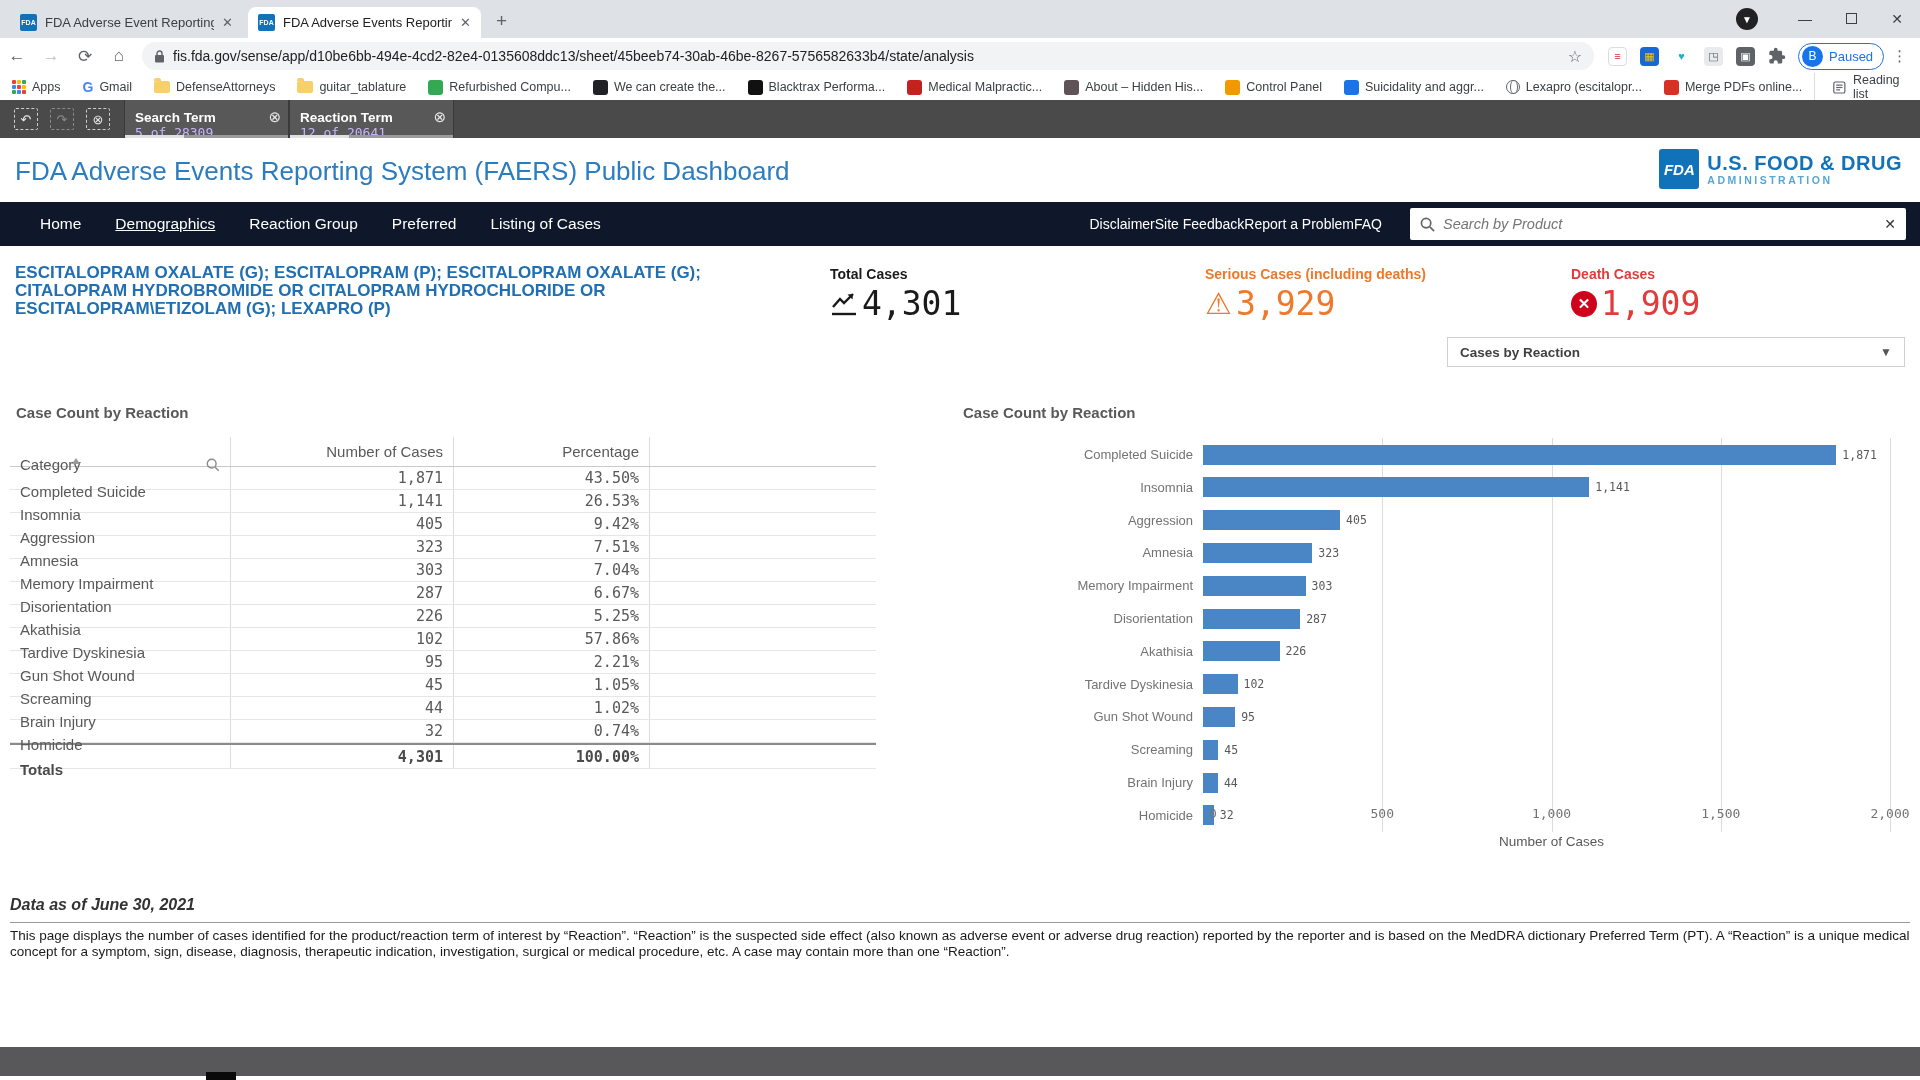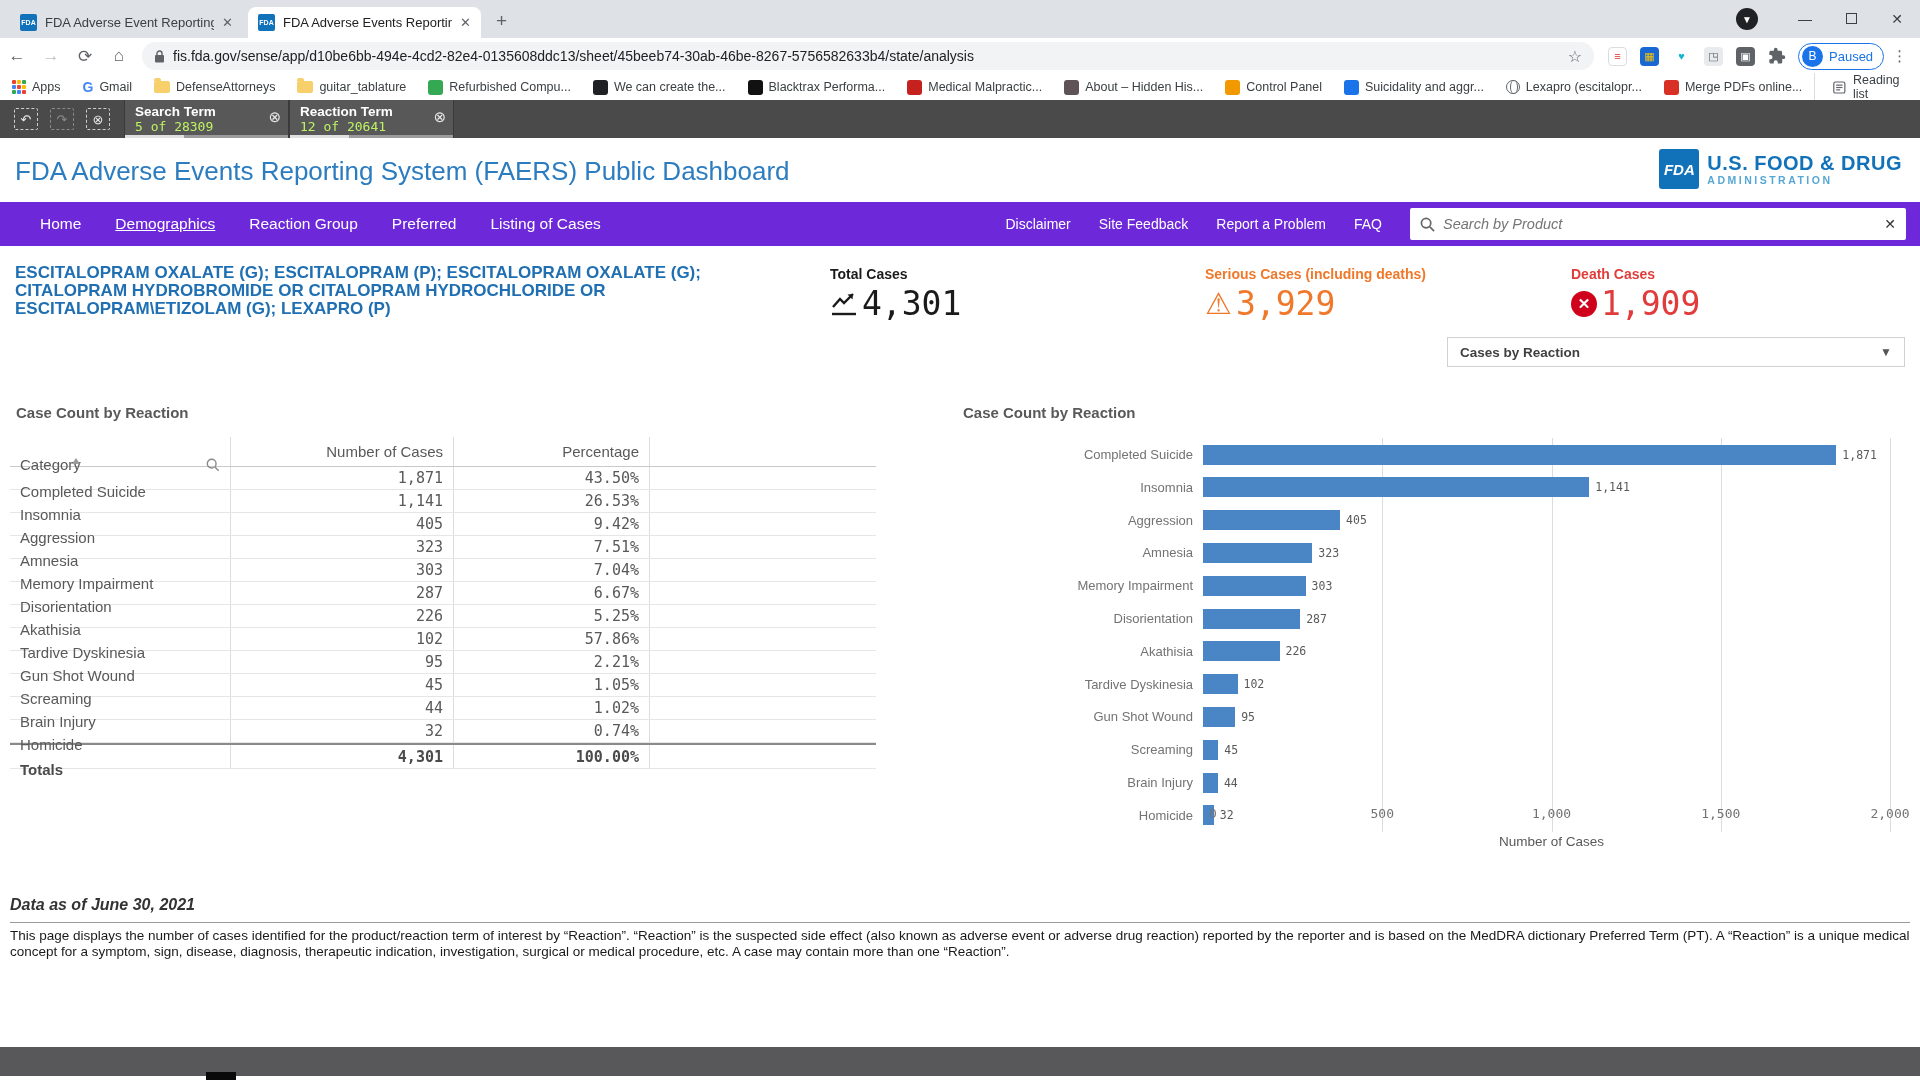--- a/index.html
+++ b/index.html
@@ -60,42 +60,42 @@
                  border-left:1px solid #dadce0; }
 
   
   .selbar { position:absolute; top:100px; left:0; width:1920px; height:38px; background:#4a4a4a;
             display:flex; align-items:stretch; }
   .selicons { display:flex; align-items:center; gap:12px; padding:0 14px; }
   .selico { width:24px; height:22px; border:1.5px dashed #cfcfcf; border-radius:2px; color:#e8e8e8;
             font-size:13px; display:flex; align-items:center; justify-content:center; position:relative; }
   .selico.dim { border-color:#8a8a8a; color:#8a8a8a; }
   .chip { width:165px; border-left:1px solid #3a3a3a; border-right:1px solid #3a3a3a; background:#585858;
-          position:relative; padding:4px 26px 0 10px; color:#fff; }
+          position:relative; padding:10px 26px 0 10px; color:#fff; }
   .chip .ct { font-size:13.5px; font-weight:bold; line-height:15px; white-space:nowrap;}
-  .chip .cs { font-size:13px; color:#bef264; line-height:15px; white-space:nowrap;}
+  .chip .cs { font-size:13px; color:#c4b5fd; line-height:15px; white-space:nowrap;}
   .chip .cx { position:absolute; right:7px; top:8px; color:#e8e8e8; font-size:15px; }
   .chip .cbar { position:absolute; left:0; right:0; bottom:0; height:3px; background:#9b9b9b; }
   .chip .cbar i { display:block; height:3px; width:36%; background:#e0e0e0; }
 
   
   .pagehead { position:absolute; top:138px; left:0; width:1920px; height:64px; background:#fff; }
   .pagetitle { position:absolute; left:15px; top:18px; font-size:26px; color:#2c7cc0; }
   .fdalogo { position:absolute; right:18px; top:11px; display:flex; align-items:center; gap:8px; }
   .fdalogo .box { width:40px; height:40px; background:#1172ba; border-radius:3px; color:#fff;
                   display:flex; align-items:center; justify-content:center; font-weight:bold; font-size:15px; font-style:italic; }
   .fdalogo .l1 { color:#1172ba; font-weight:bold; font-size:20px; letter-spacing:.5px; line-height:22px;}
   .fdalogo .l2 { color:#57a7d4; font-weight:bold; font-size:10.5px; letter-spacing:2.5px; }
 
-  .navbar { position:absolute; top:202px; left:0; width:1920px; height:44px; background:#6d28d9;
+  .navbar { position:absolute; top:202px; left:0; width:1920px; height:44px; background:#0f172a;
             display:flex; align-items:center; color:#fff; }
   .navlinks { display:flex; gap:34px; margin-left:40px; font-size:15.5px; }
   .navlinks a { color:#fff; text-decoration:none; }
   .navlinks a.active { text-decoration:underline; }
-  .navright { display:flex; gap:28px; margin-left:auto; font-size:14px; }
+  .navright { display:flex; margin-left:auto; font-size:14px; }
   .navright a { color:#fff; text-decoration:none; }
   .searchbox { width:496px; height:32px; background:#fff; border-radius:2px; margin:0 14px 0 28px;
                display:flex; align-items:center; padding:8px 10px; gap:8px; }
   .searchbox input { flex:1; border:none; outline:none; font-size:14.5px; color:#444; font-style:italic;
                      font-family:"Liberation Sans", sans-serif; }
   .searchbox .sx { color:#333; font-size:14px; font-style:normal; }
 
   
   .product { position:absolute; left:15px; top:264px; width:830px; }
   .product div { font-size:17px; font-weight:bold; color:#1f6fb2; line-height:18px; }

